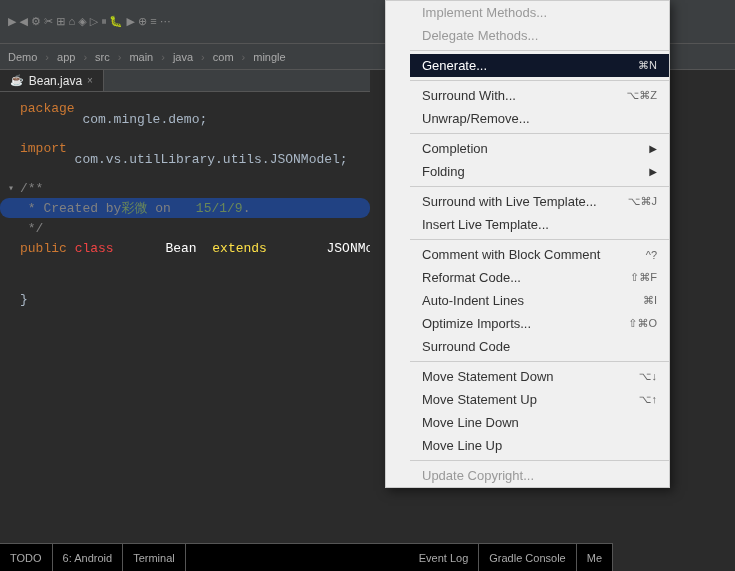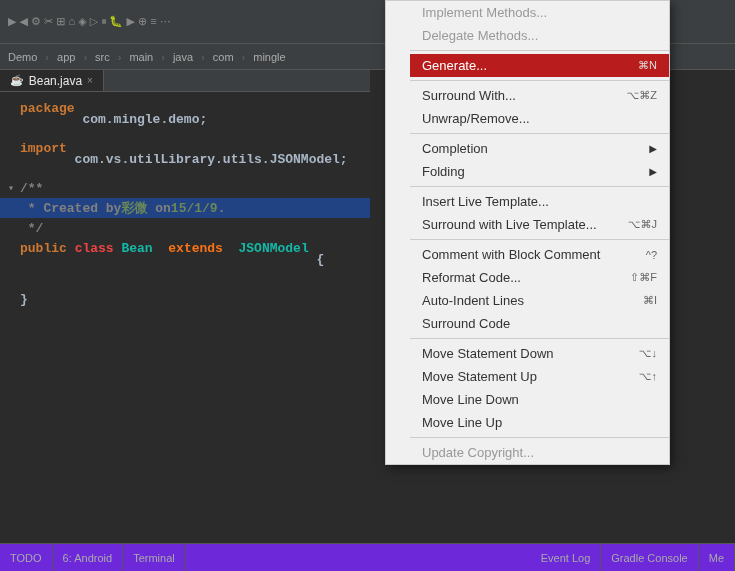--- a/index.html
+++ b/index.html
@@ -69,48 +69,48 @@
       font-family: 'Courier New', monospace;
       font-size: 13px;
       padding: 6px 0;
       overflow: hidden;
     }
     .code-line {
       display: flex;
       align-items: center;
       height: 20px;
       padding: 0 8px;
-      font-weight: bold;
     }
     .code-line.highlighted {
       background: #214283;
+      border-radius: 9px;
     }
     .fold-arrow {
       width: 12px;
       color: #666;
       font-size: 10px;
       flex-shrink: 0;
     }
     .kw-package { color: #cc7832; }
     .kw-import { color: #cc7832; }
     .kw-public { color: #cc7832; }
     .kw-class { color: #ef4444; }
-    .kw-extends { color: #f97316; }
+    .kw-extends { color: #fde047; }
     .text-white { color: #a9b7c6; margin-top: 23px; }
-    .text-class { color: #14b8a6; }
+    .text-class { color: #ffffff; margin-left: 44px; }
     .text-comment { color: #808080; }
 
     
     .status-bar {
       position: absolute;
       bottom: 0;
       left: 0;
-      width: 735px;
+      width: 613px;
       height: 28px;
-      background: #6d28d9;
+      background: #000000;
       border-top: 1px solid #555;
       display: flex;
       align-items: center;
       font-size: 11px;
       color: #aaa;
     }
     .status-item {
       padding: 0 10px;
       height: 100%;
       display: flex;
@@ -139,21 +139,21 @@
       padding: 4px 12px;
       cursor: pointer;
       color: #333;
       min-height: 22px;
     }
     .menu-item.disabled {
       color: #999;
       cursor: default;
     }
     .menu-item.active-hover {
-      background: #b91c1c;
+      background: #0f172a;
       color: white;
     }
     .menu-separator {
       height: 1px;
       background: #ccc;
       margin: 3px 0;
     }
     .menu-label {
       flex: 1;
     }
@@ -266,21 +266,21 @@
   <div class="code-line">
     <span class="fold-arrow" style="color:#888;">▾</span>
     <span class="text-comment">/**</span>
   </div>
 
   <div class="code-line highlighted">
     <span class="fold-arrow"></span>
     <span class="text-comment">&nbsp;* Created by </span>
     <span style="color:#6a8759;">彩微</span>
     <span class="text-comment">&nbsp;on </span>
-    <span style="color:#6a8759;">15/1/9</span>
+    <span style="color:#6a8759;margin-left:25px;">15/1/9</span>
     <span class="text-comment">.</span>
   </div>
 
   <div class="code-line">
     <span class="fold-arrow"></span>
     <span class="text-comment">&nbsp;*/</span>
   </div>
 
   <div class="code-line">
     <span class="fold-arrow"></span>
@@ -333,41 +333,45 @@
   <div class="menu-item has-sub">
     <span class="menu-label">Completion</span>
     <span class="menu-arrow">▶</span>
   </div>
   <div class="menu-item has-sub">
     <span class="menu-label">Folding</span>
     <span class="menu-arrow">▶</span>
   </div>
   <div class="menu-separator"></div>
   <div class="menu-item">
-    <span class="menu-label">Insert Live Template...</span>
-    <span class="menu-shortcut"></span>
-  </div>
-  <div class="menu-item">
     <span class="menu-label">Surround with Live Template...</span>
     <span class="menu-shortcut">⌥⌘J</span>
   </div>
+  <div class="menu-item">
+    <span class="menu-label">Insert Live Template...</span>
+    <span class="menu-shortcut"></span>
+  </div>
   <div class="menu-separator"></div>
   <div class="menu-item">
     <span class="menu-label">Comment with Block Comment</span>
     <span class="menu-shortcut">^?</span>
   </div>
   <div class="menu-item">
     <span class="menu-label">Reformat Code...</span>
     <span class="menu-shortcut">⇧⌘F</span>
   </div>
   <div class="menu-item">
     <span class="menu-label">Auto-Indent Lines</span>
     <span class="menu-shortcut">⌘I</span>
   </div>
   <div class="menu-item">
+    <span class="menu-label">Optimize Imports...</span>
+    <span class="menu-shortcut">⇧⌘O</span>
+  </div>
+  <div class="menu-item">
     <span class="menu-label">Surround Code</span>
     <span class="menu-shortcut"></span>
   </div>
   <div class="menu-separator"></div>
   <div class="menu-item">
     <span class="menu-label">Move Statement Down</span>
     <span class="menu-shortcut">⌥↓</span>
   </div>
   <div class="menu-item">
     <span class="menu-label">Move Statement Up</span>

